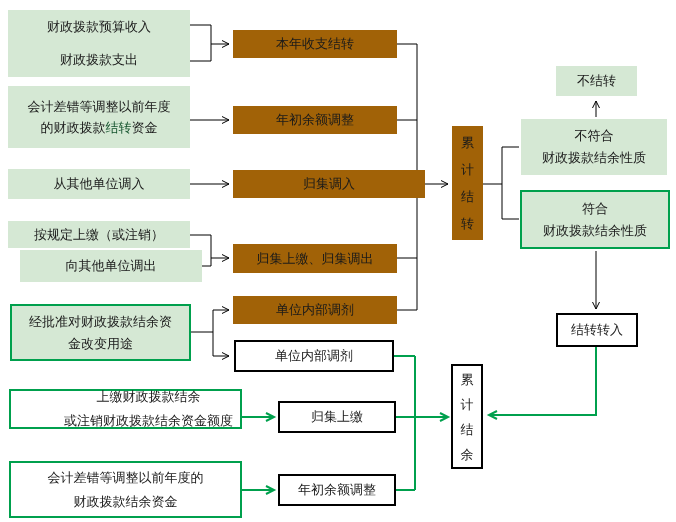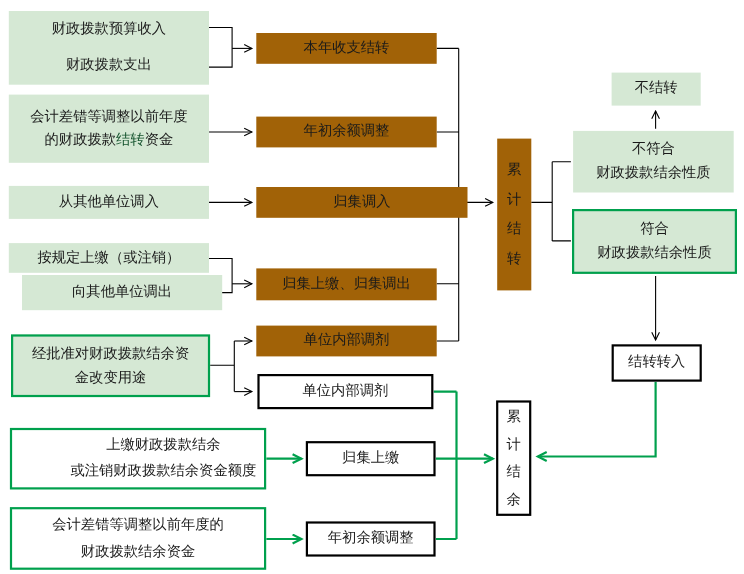--- a/index.html
+++ b/index.html
@@ -108,21 +108,21 @@
   <div class="box fill-gray" style="left:233px;top:244px;width:164px;height:29px;">
     <span>归集上缴、归集调出</span>
   </div>
   <div class="box fill-gray" style="left:233px;top:296px;width:164px;height:28px;">
     <span>单位内部调剂</span>
   </div>
   <div class="box bd-black" style="left:234px;top:340px;width:160px;height:32px;">
     <span>单位内部调剂</span>
   </div>
 
-  <div class="box fill-gray" style="left:452px;top:126px;width:31px;height:138px;">
+  <div class="box fill-gray" style="left:452px;top:126px;width:31px;height:114px;">
     <span class="vchars vlh27">累计结转</span>
   </div>
 
   <div class="box fill-green" style="left:556px;top:66px;width:81px;height:30px;">
     <span>不结转</span>
   </div>
 
   <div class="box fill-green lh22" style="left:521px;top:119px;width:146px;height:56px;">
     <span>不符合</span>
     <span>财政拨款结余性质</span>
@@ -134,21 +134,21 @@
   </div>
 
   <div class="box bd-black" style="left:556px;top:313px;width:82px;height:34px;">
     <span>结转转入</span>
   </div>
 
   <div class="box bd-black" style="left:451px;top:364px;width:32px;height:105px;">
     <span class="vchars vlh25">累计结余</span>
   </div>
 
-  <div class="box white bd-green lh24" style="left:9px;top:389px;width:233px;height:56px;padding-left:46px;">
+  <div class="box white bd-green lh24" style="left:9px;top:389px;width:233px;height:40px;padding-left:46px;">
     <span>上缴财政拨款结余</span>
     <span>或注销财政拨款结余资金额度</span>
   </div>
 
   <div class="box white bd-green lh24" style="left:9px;top:461px;width:233px;height:57px;">
     <span>会计差错等调整以前年度的</span>
     <span>财政拨款结余资金</span>
   </div>
 
   <div class="box bd-black" style="left:278px;top:401px;width:118px;height:32px;">

